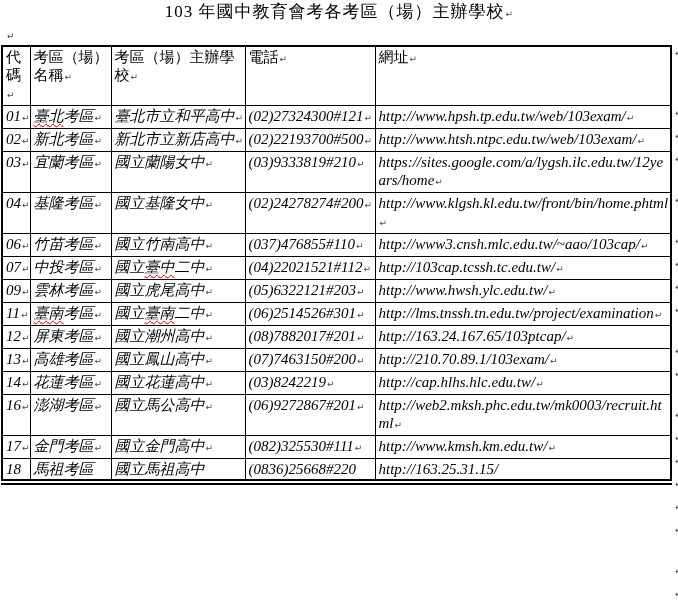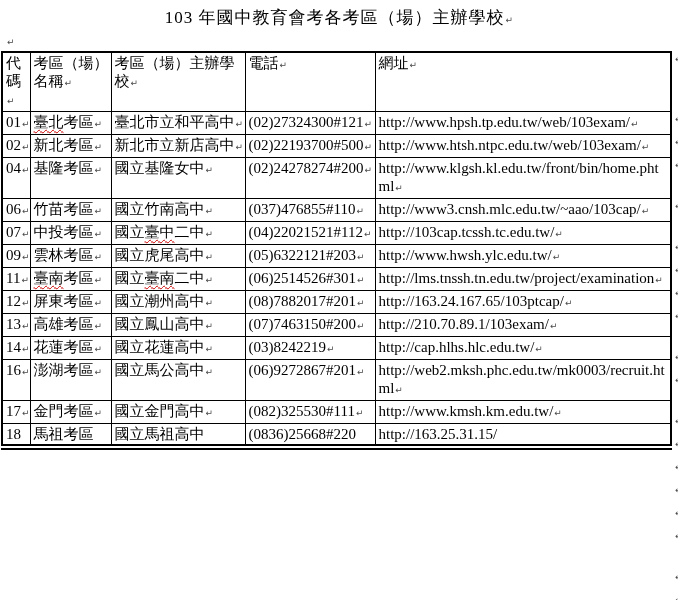--- a/index.html
+++ b/index.html
@@ -8,42 +8,42 @@
     --squiggle:#cc0000;
     --mark:#4a4a4a;
   }
   html,body{margin:0;padding:0;}
   body{
     width:678px;height:600px;overflow:hidden;background:#ffffff;
     color:var(--text);
     font-family:"Liberation Serif","DejaVu Serif",serif;
   }
   .title-line{
-    text-align:center;margin-top:6px;font-size:17px;line-height:24px;
+    text-align:center;margin-top:0;font-size:17px;line-height:24px;
     letter-spacing:1px;white-space:nowrap;
   }
   .mark{
     font-family:"DejaVu Sans",sans-serif;
     font-size:9px;color:var(--mark);margin-left:1px;letter-spacing:0;
   }
   .empty-par{height:16px;line-height:16px;padding-left:6px;}
   .table-wrap{position:relative;margin:3px 0 0 1px;}
   table{
     border-collapse:collapse;table-layout:fixed;width:669px;
     border:2px solid var(--border);
     border-bottom:6px double var(--border);
   }
   th,td{
     border:1px solid var(--border);
     vertical-align:top;text-align:left;
     padding:1px 1px 1px 3px;
     font-size:15px;line-height:18px;font-weight:normal;
   }
   thead th{height:42px;}
-  tbody tr{height:21px;}
+  tbody tr{height:21px;font-style:italic;}
   .url-cell{word-break:break-all;margin-top:28px;}
   .sq{
     text-decoration-line:underline;
     text-decoration-style:wavy;
     text-decoration-color:var(--squiggle);
     text-decoration-thickness:1px;
     text-underline-offset:2px;
   }
   .row-mark{
     position:absolute;
@@ -89,20 +89,27 @@
             <td>臺北市立和平高中<span class="mark">↵</span></td>
             <td>(02)27324300#121<span class="mark">↵</span></td>
             <td class="url-cell">http://www.hpsh.tp.edu.tw/web/103exam/<span class="mark">↵</span></td>
           </tr>
           <tr>
             <td>02<span class="mark">↵</span></td>
             <td>新北考區<span class="mark">↵</span></td>
             <td>新北市立新店高中<span class="mark">↵</span></td>
             <td>(02)22193700#500<span class="mark">↵</span></td>
             <td class="url-cell">http://www.htsh.ntpc.edu.tw/web/103exam/<span class="mark">↵</span></td>
+          </tr>
+          <tr>
+            <td>03<span class="mark">↵</span></td>
+            <td>宜蘭考區<span class="mark">↵</span></td>
+            <td>國立蘭陽女中<span class="mark">↵</span></td>
+            <td>(03)9333819#210<span class="mark">↵</span></td>
+            <td class="url-cell">https://sites.google.com/a/lygsh.ilc.edu.tw/12years/home<span class="mark">↵</span></td>
           </tr>
           <tr>
             <td>04<span class="mark">↵</span></td>
             <td>基隆考區<span class="mark">↵</span></td>
             <td>國立基隆女中<span class="mark">↵</span></td>
             <td>(02)24278274#200<span class="mark">↵</span></td>
             <td class="url-cell">http://www.klgsh.kl.edu.tw/front/bin/home.phtml<span class="mark">↵</span></td>
           </tr>
           <tr>
             <td>06<span class="mark">↵</span></td>

